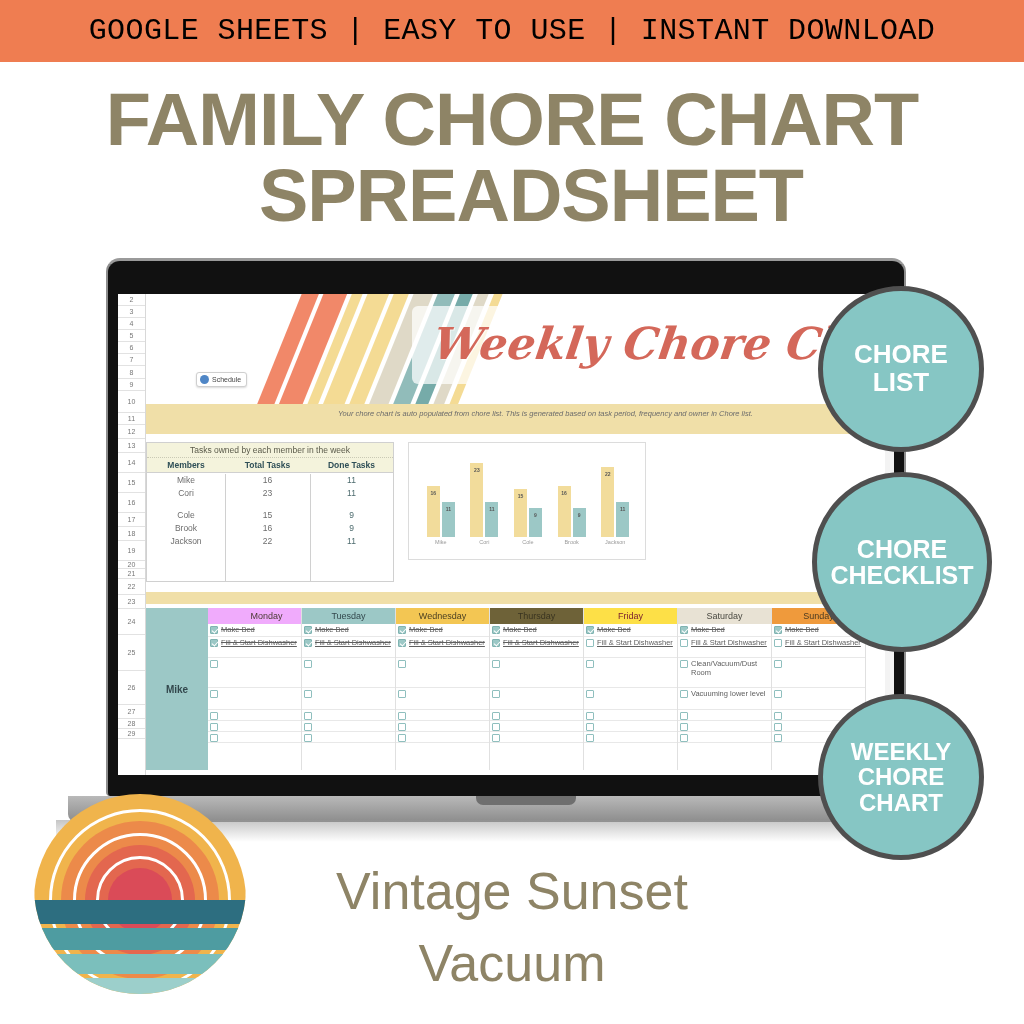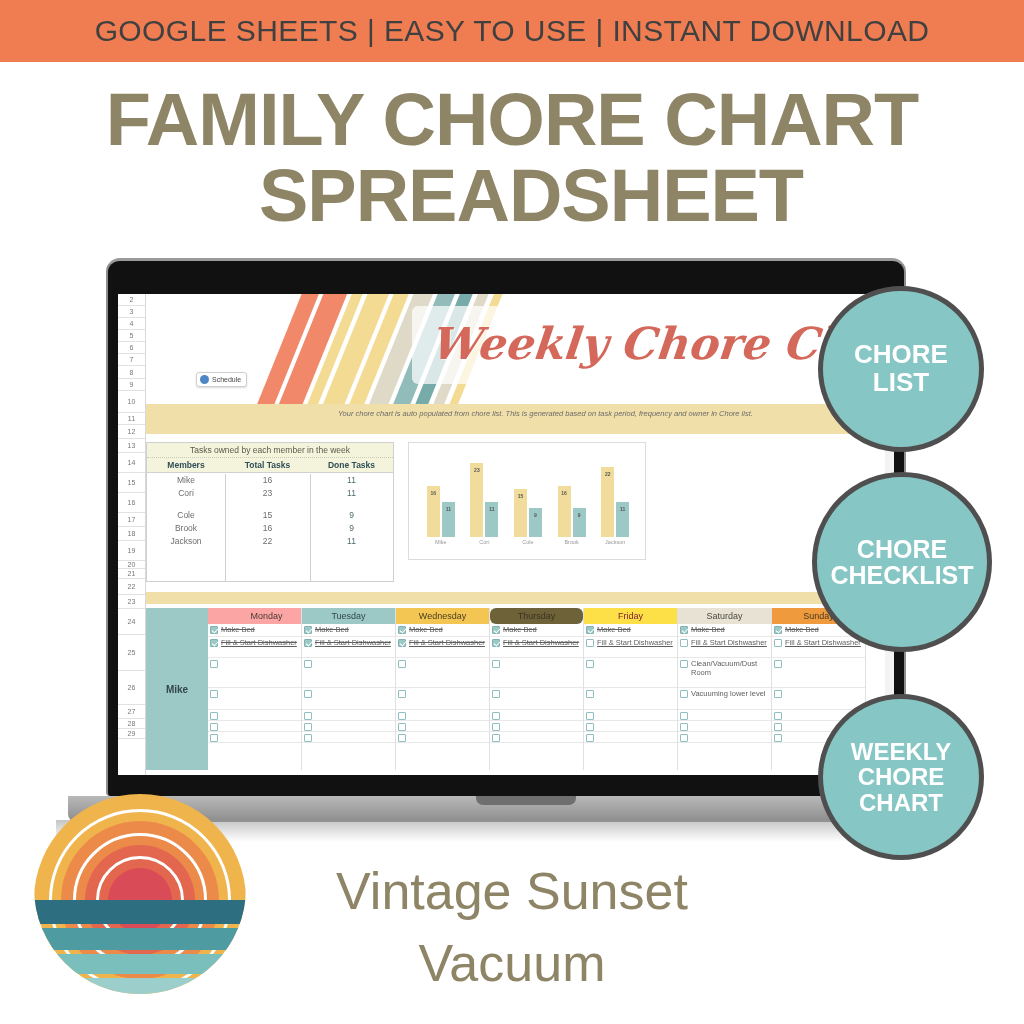--- a/index.html
+++ b/index.html
@@ -12,25 +12,26 @@
   }
 
   
   .top-banner {
     position: absolute; left: 0; top: 0;
     width: 1024px; height: 62px;
     background: #EF7D51;
     display: flex; align-items: center; justify-content: center;
   }
   .top-banner-text {
-    color: #404040;
+    color: #000000;
     font-size: 30px;
     letter-spacing: 0.4px;
     font-weight: 400;
     white-space: nowrap;
+    font-family: Liberation Mono, monospace;
   }
 
   
   .title-block {
     position: absolute; left: 0; top: 80px;
     width: 1024px;
     text-align: center;
   }
   .title-line {
     color: #8E8466;
@@ -547,21 +548,21 @@
             </div>
         </div>
 
 
         <div class="yellow-div" style="left:0;"></div>
 
         <div class="weekgrid" style="left:0;">
           <div class="wg-namecol">Mike</div>
           <div class="wg-cols" id="wg-cols">
               <div class="wg-col">
-                <div class="wg-day" style="background: #fca5a5; color: rgb(74, 58, 52); padding-left: 24px;">Monday</div>
+                <div class="wg-day" style="background: #f0abfc; color: rgb(74, 58, 52); padding-left: 24px;">Monday</div>
                 <div class="wg-cell h1">
                   <div class="cb checked"></div>
                   <div class="tasktext strike">Make Bed</div>
                 </div>
                 <div class="wg-cell h2">
                   <div class="cb checked"></div>
                   <div class="tasktext strike">Fill &amp; Start Dishwasher</div>
                 </div>
                 <div class="wg-cell h3">
                   <div class="cb"></div>
@@ -631,21 +632,21 @@
                   <div class="cb"></div>
                 </div>
                 <div class="wg-cell h5">
                   <div class="cb"></div>
                 </div>
                 <div class="wg-cell h5">
                   <div class="cb"></div>
                 </div>
               </div>
               <div class="wg-col">
-                <div class="wg-day" style="background: rgb(110, 98, 56); color: rgb(58, 52, 32); border-radius: 6px;">Thursday</div>
+                <div class="wg-day" style="background: rgb(110, 98, 56); color: rgb(58, 52, 32);">Thursday</div>
                 <div class="wg-cell h1">
                   <div class="cb checked"></div>
                   <div class="tasktext strike">Make Bed</div>
                 </div>
                 <div class="wg-cell h2">
                   <div class="cb checked"></div>
                   <div class="tasktext strike">Fill &amp; Start Dishwasher</div>
                 </div>
                 <div class="wg-cell h3">
                   <div class="cb"></div>

